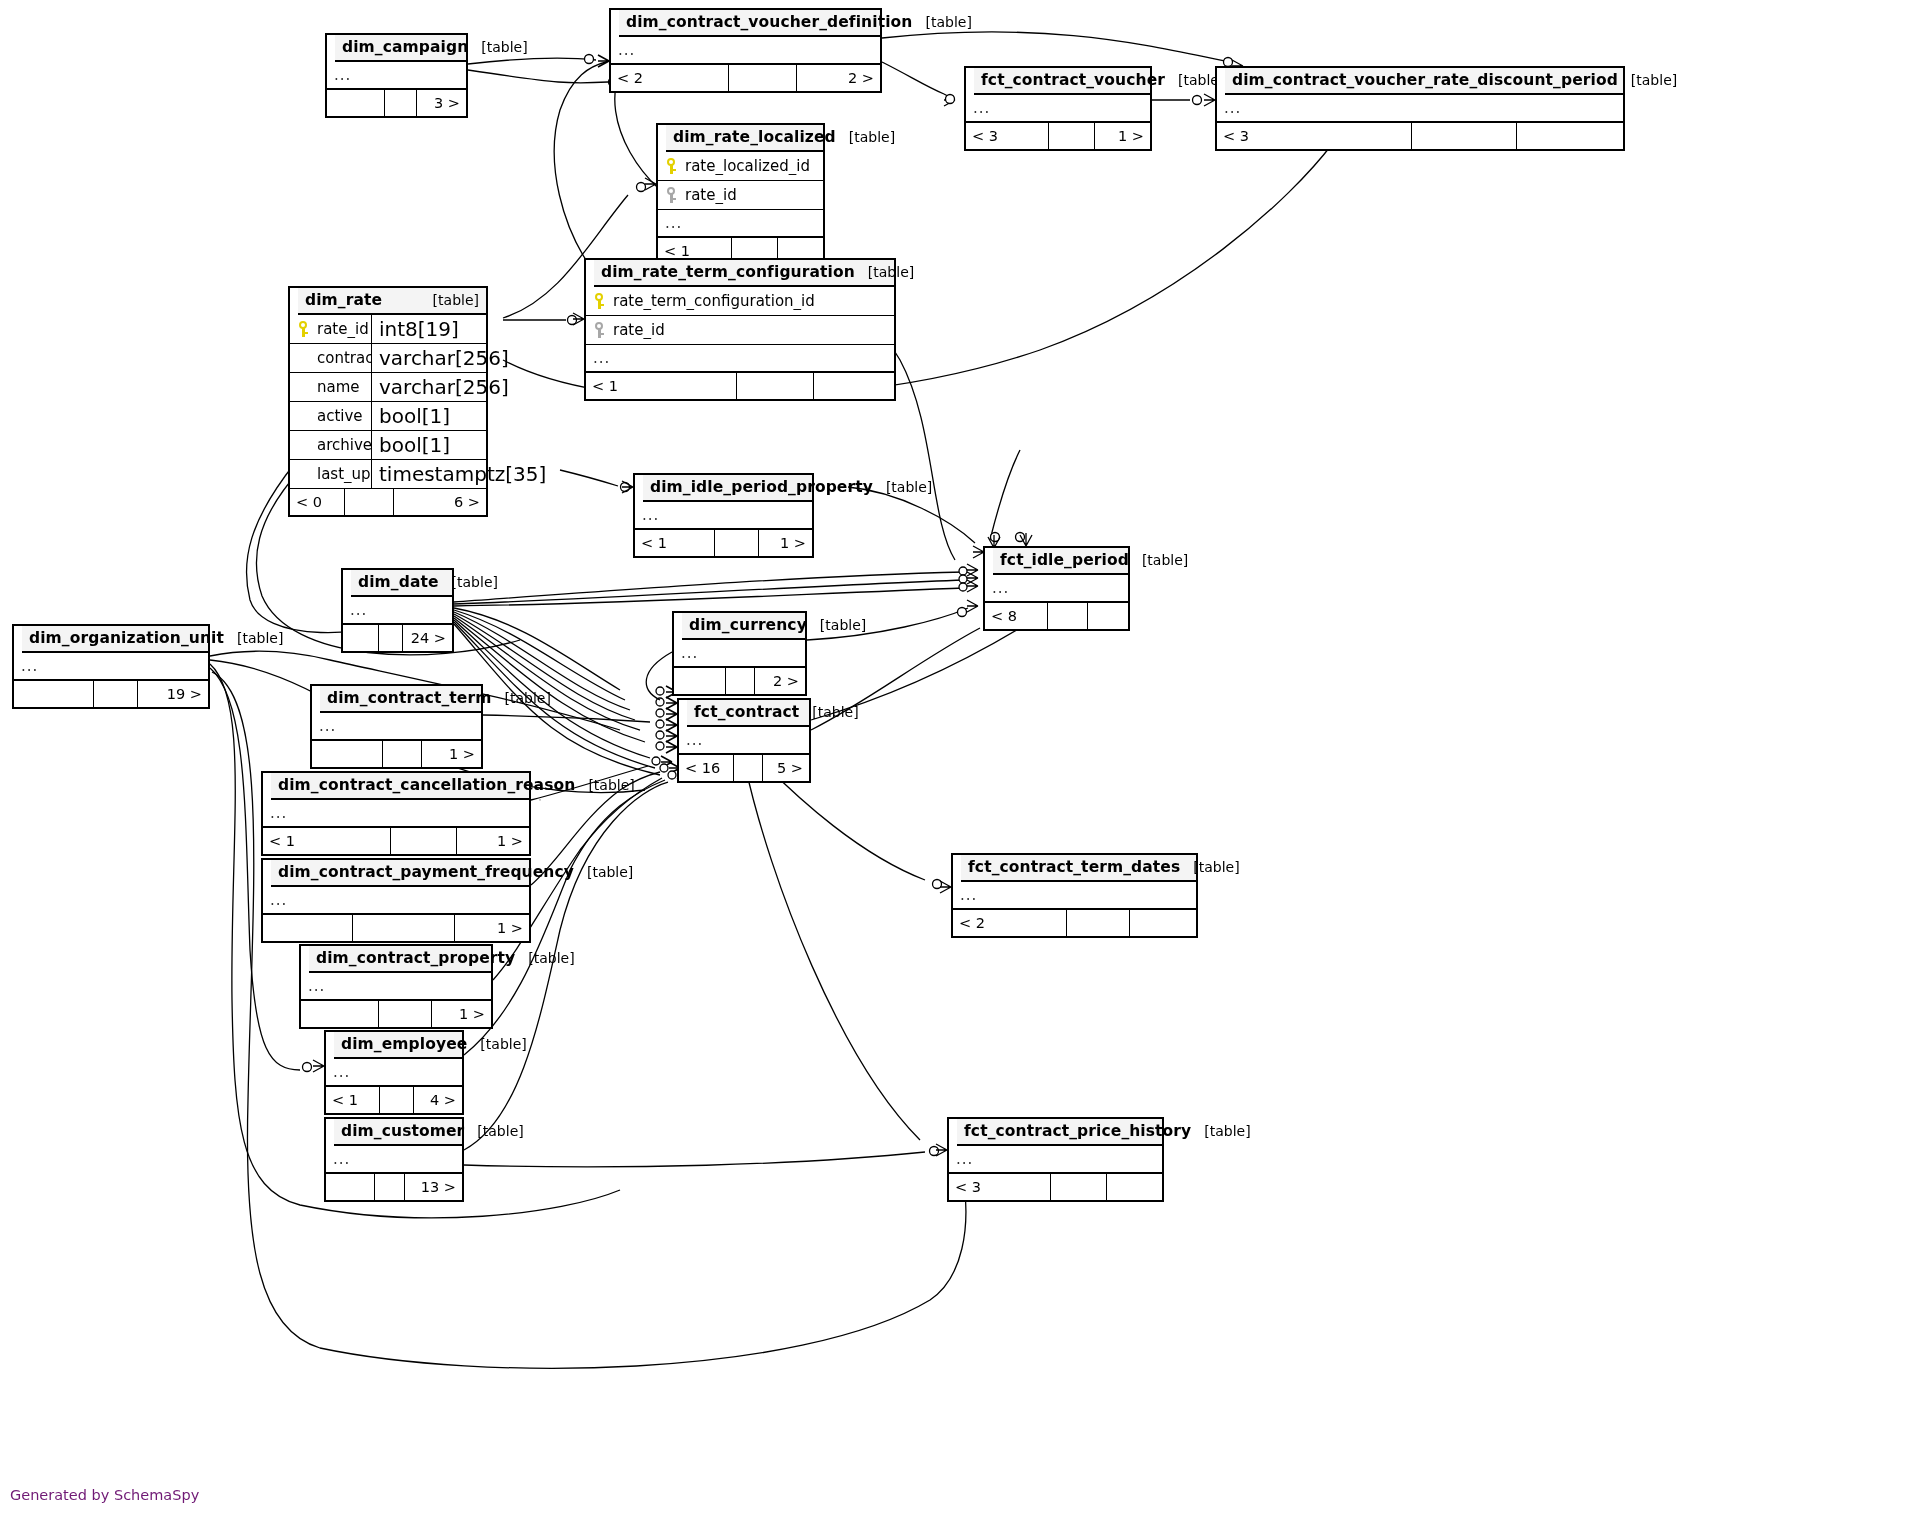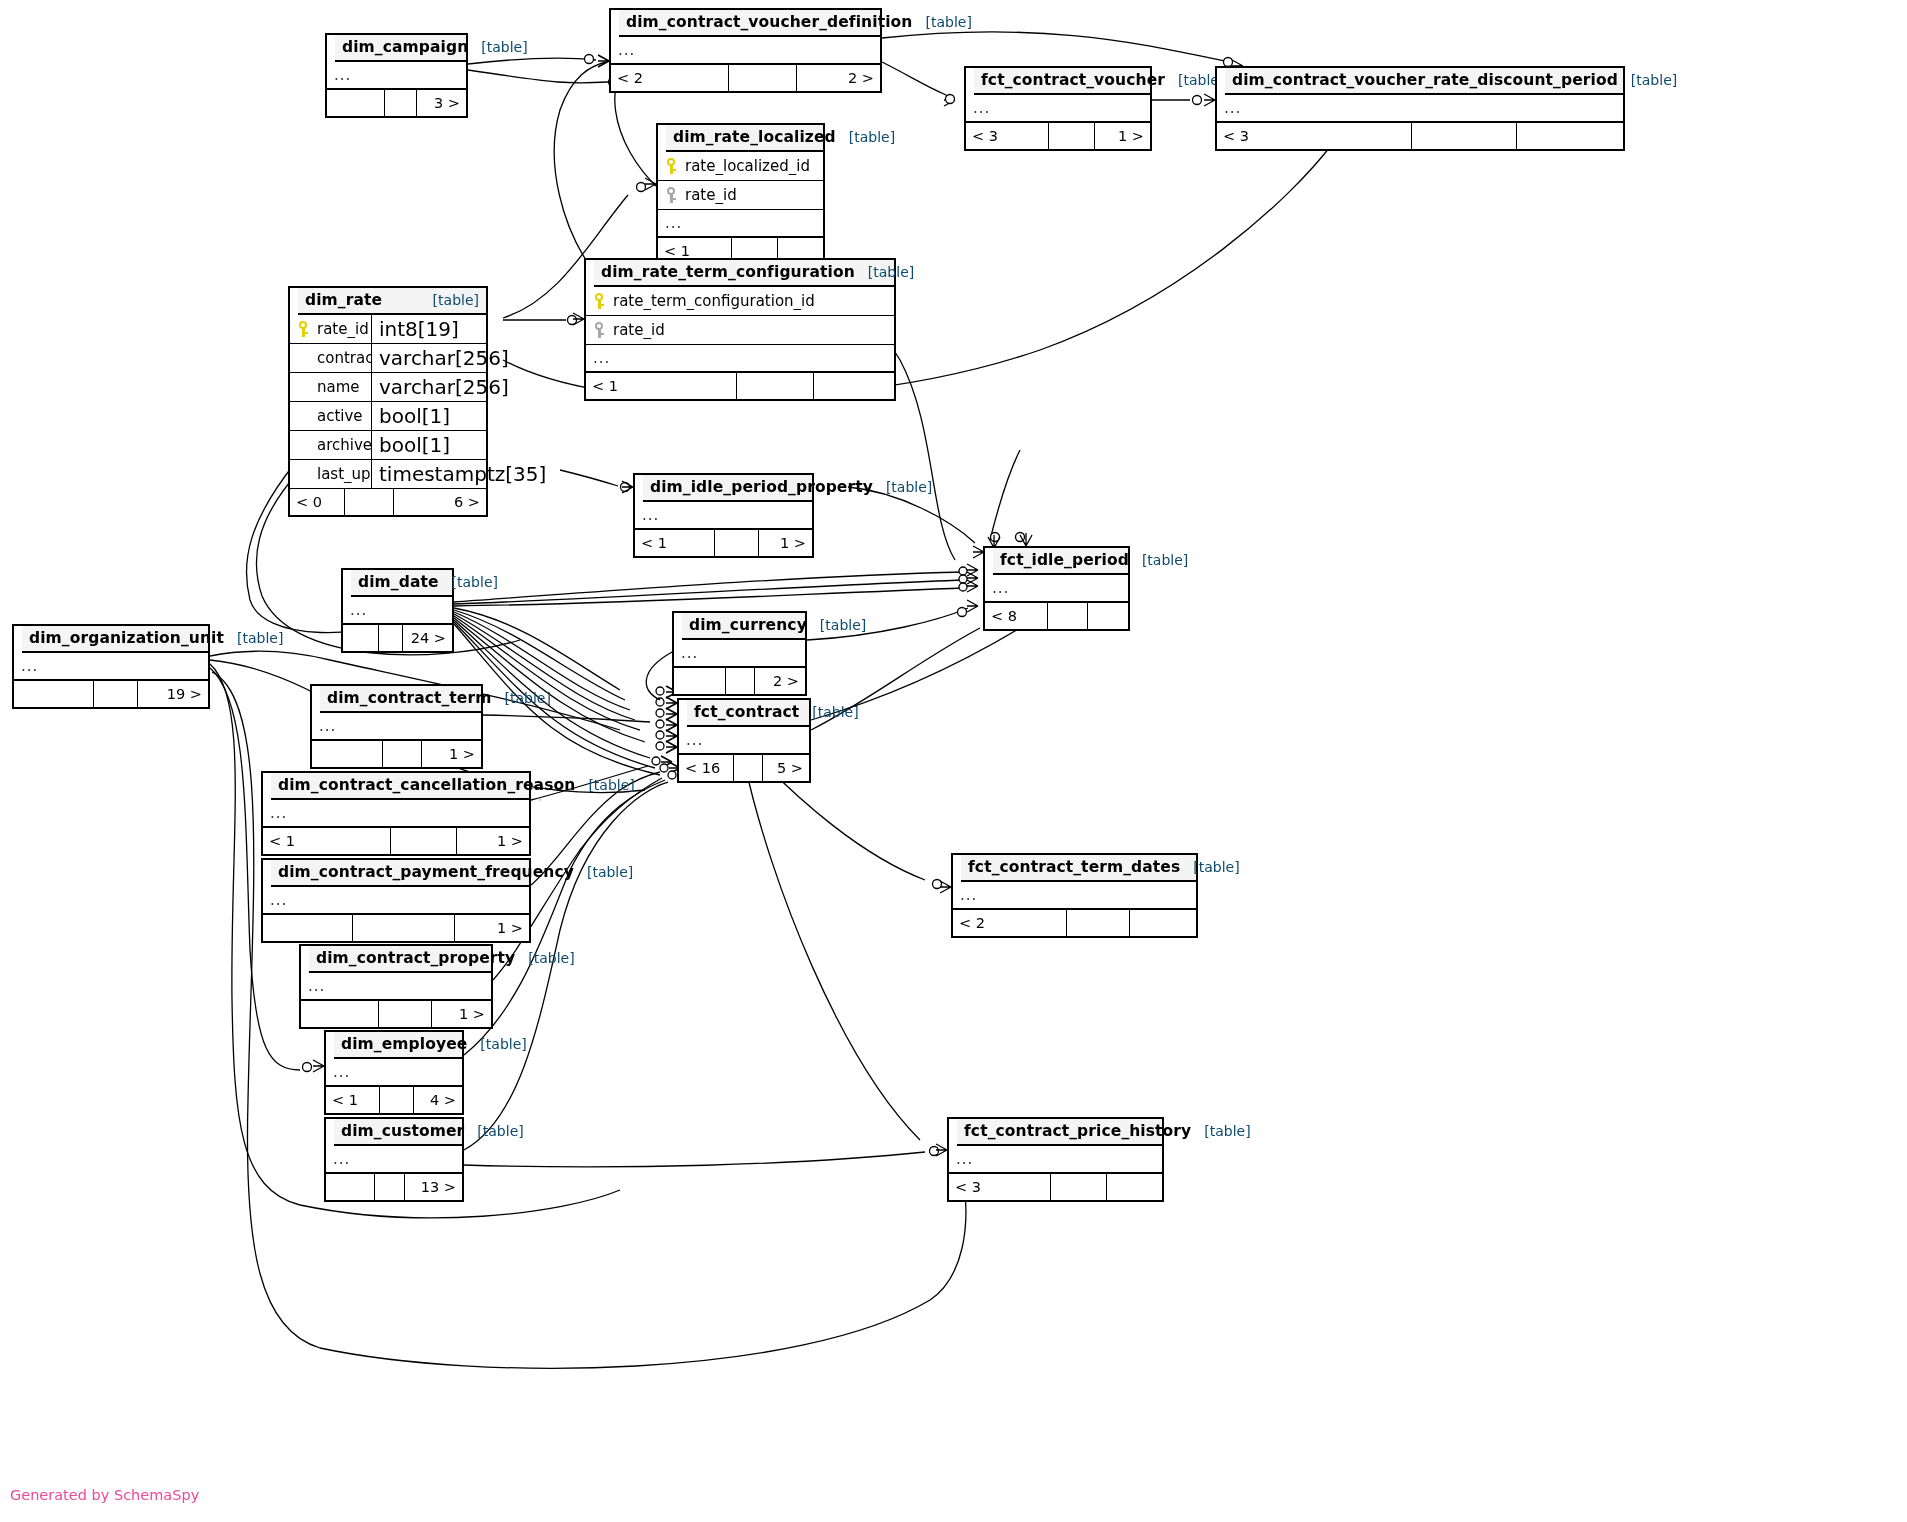--- a/index.html
+++ b/index.html
@@ -5,21 +5,21 @@
 <style>
   html,body{margin:0;padding:0;background:#ffffff;}
   body{font-family:"DejaVu Sans","Liberation Sans",sans-serif;}
   #canvas{position:relative;width:1907px;height:1522px;background:#fff;overflow:hidden;}
   #edges{position:absolute;left:0;top:0;width:1907px;height:1522px;pointer-events:none;}
   .tbl{position:absolute;border:2px solid #000;background:#fff;box-sizing:border-box;}
   .tbl .hdr{display:flex;align-items:center;justify-content:space-between;
             background:#f4f4f4;border-bottom:2px solid #000;
             padding:3px 7px 4px 7px;white-space:nowrap;margin-left:8px;}
   .tbl .tname{font-weight:bold;font-size:15.5px;color:#000;letter-spacing:0.1px;}
-  .tbl .ttag{font-size:14px;color:#0c4a6e;padding-left:13px;}
+  .tbl .ttag{font-size:14px;color:#000000;padding-left:13px;}
   .tbl .colrow{display:flex;align-items:center;border-bottom:1.4px solid #000;
                height:29px;box-sizing:border-box;}
   .tbl .colrow:last-of-type{border-bottom:2px solid #000;}
   .tbl .cname{flex:1;display:flex;align-items:center;padding-left:7px;
               font-size:15px;white-space:nowrap;overflow:hidden;}
   .tbl .ctype{border-left:1.4px solid #000;padding-left:7px;font-size:20px;
               white-space:nowrap;display:flex;align-items:center;height:100%;box-sizing:border-box;}
   .tbl .ellipsis{height:26px;display:flex;align-items:center;padding-left:7px;
                  font-size:15px;color:#333;border-bottom:2px solid #000;letter-spacing:1px;}
   .tbl .ftr{display:flex;height:26px;font-size:14.5px;}
@@ -30,21 +30,21 @@
   .tbl .ftr .fr{justify-content:flex-end;}
   .keyicon{width:15px;min-width:15px;height:16px;margin-right:5px;position:relative;display:inline-block;}
   .keyicon .kh{position:absolute;left:2px;top:0px;width:8px;height:8px;border-radius:50%;
                border:2px solid transparent;box-sizing:border-box;}
   .keyicon .ks{position:absolute;left:5px;top:7px;width:2.5px;height:9px;}
   .keyicon .kt{position:absolute;left:5px;top:11px;width:6px;height:2.2px;}
   .key-pk .kh{border-color:#e3d000;background:#fff;}
   .key-pk .ks,.key-pk .kt{background:#e3d000;}
   .key-fk .kh{border-color:#a7a7a7;background:#fff;}
   .key-fk .ks,.key-fk .kt{background:#a7a7a7;}
-  #footnote{position:absolute;left:10px;top:1487px;font-size:14.5px;color:#ec4899;}
+  #footnote{position:absolute;left:10px;top:1487px;font-size:14.5px;color:#701a75;}
 </style>
 </head>
 <body>
 
 <div id="canvas">
 
   <svg id="edges" viewBox="0 0 1907 1522" xmlns="http://www.w3.org/2000/svg">
     <defs>
       <g id="crow">
         <path d="M0,0 L-11,-6 M0,0 L-11,0 M0,0 L-11,6" stroke="#000" stroke-width="1.6" fill="none"></path>

